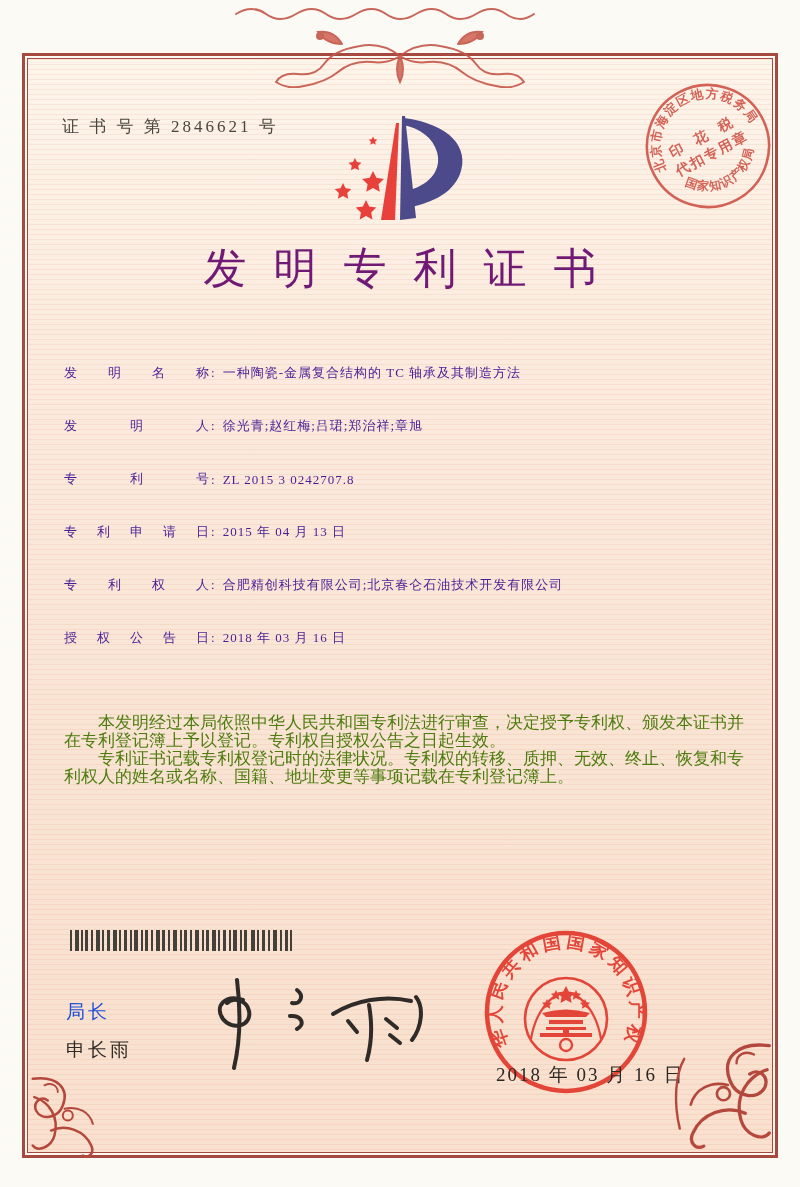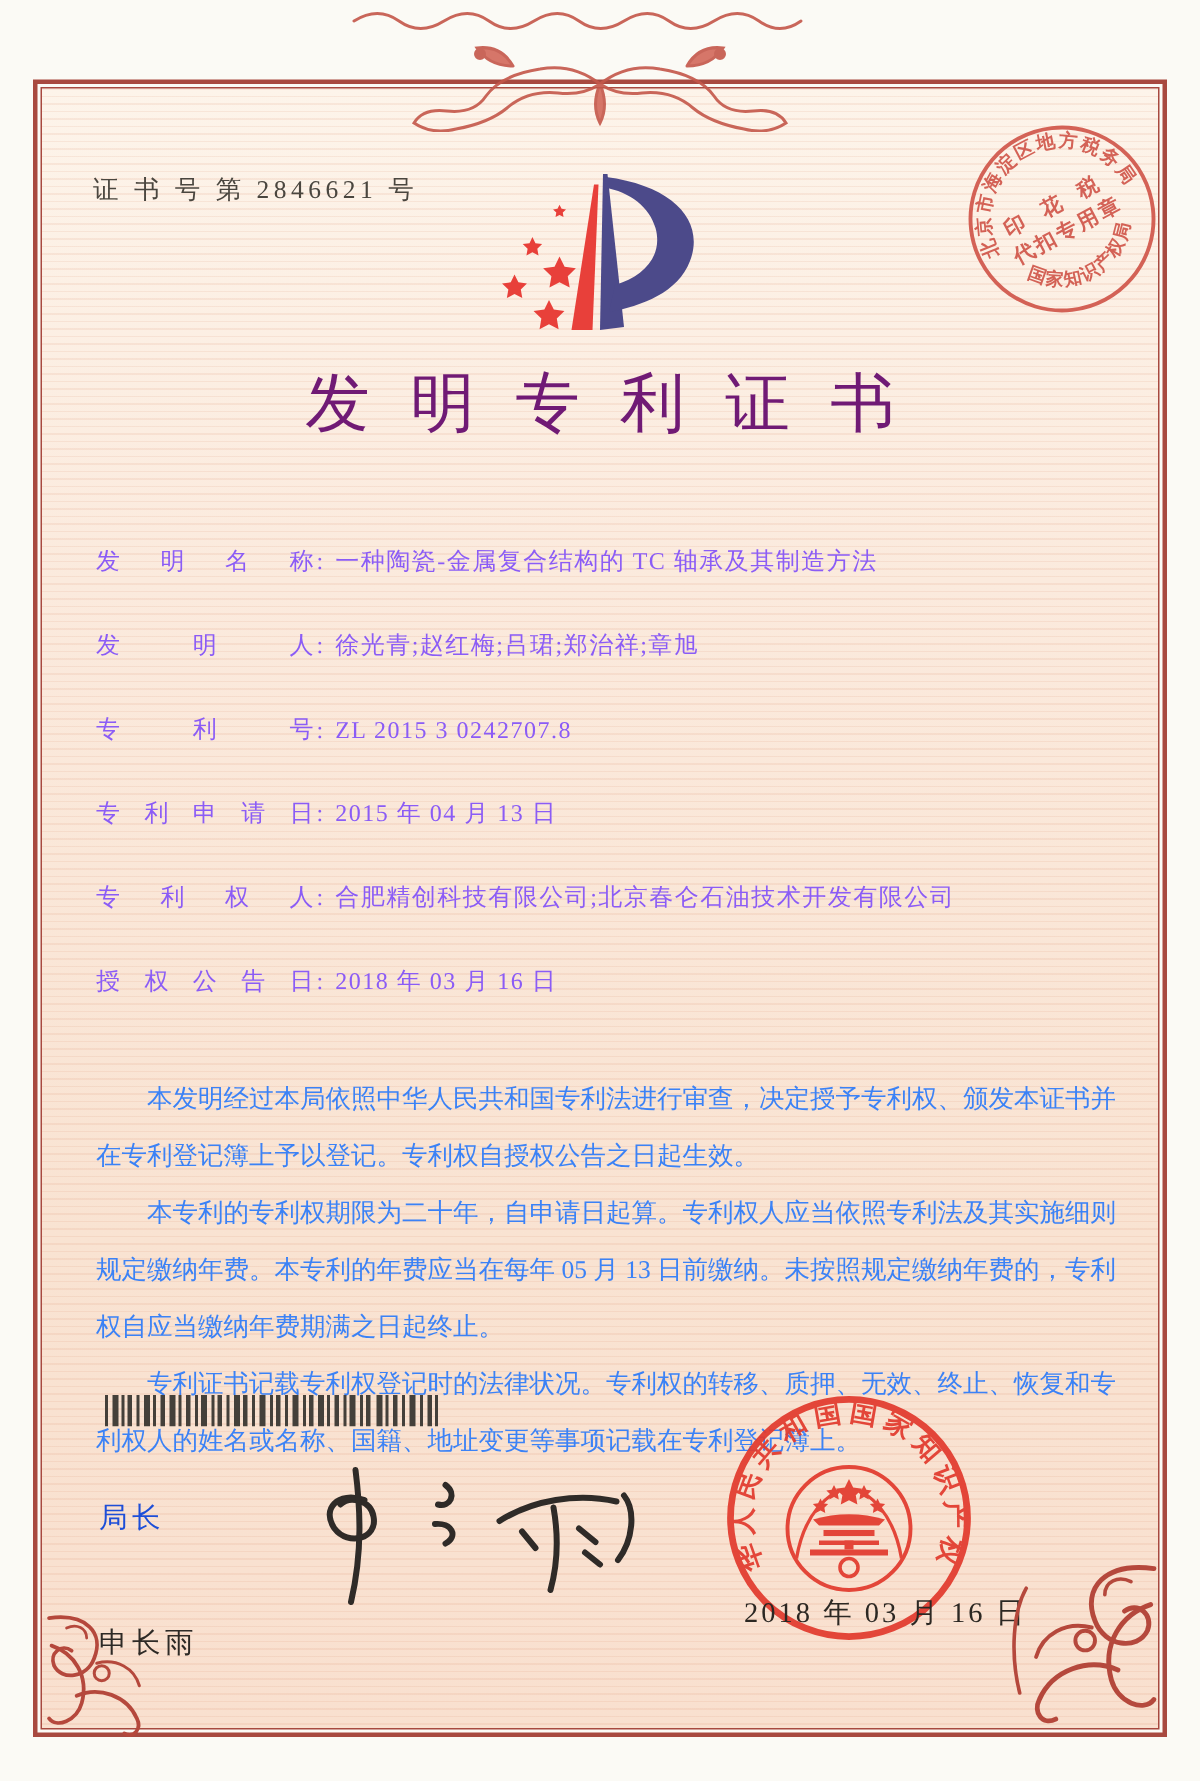--- a/index.html
+++ b/index.html
@@ -25,38 +25,38 @@
   .cert-no{
     position:absolute;left:62px;top:115px;
     font-size:17px;letter-spacing:3px;color:#4a463f;text-align:right;
   }
   .title{
     position:absolute;left:30px;right:30px;top:240px;
     text-align:center;font-size:43px;color:#701a75;
     letter-spacing:27px;text-indent:27px;font-weight:500;
   }
   .fields{position:absolute;left:64px;right:56px;top:364px;}
-  .frow{margin-bottom:35px;font-size:16px;color:#8b5cf6;white-space:nowrap;}
+  .frow{margin-bottom:35px;font-size:13px;color:#4c1d95;white-space:nowrap;}
   .flabel{
     display:inline-block;width:146px;vertical-align:bottom;
     text-align:justify;text-align-last:justify;letter-spacing:1px;
   }
   .fcolon{margin:0 8px 0 1px;}
   .fvalue{letter-spacing:1px;}
   .paras{
     position:absolute;left:64px;right:56px;top:714px;
-    font-size:17px;line-height:38px;text-align:justify;color:#3b82f6;
+    font-size:17px;line-height:18px;text-align:justify;color:#4d7c0f;
   }
   .paras p{margin:0;text-indent:2em;}
   
   .barcode{position:absolute;left:70px;top:930px;width:222px;height:21px;}
   
   .signer-title{position:absolute;left:66px;top:999px;font-size:19px;letter-spacing:3px;
     font-family:"Liberation Sans","DejaVu Sans",sans-serif;color:#1d4ed8;}
-  .signer-name{position:absolute;left:66px;top:1082px;font-size:19px;letter-spacing:3px;
+  .signer-name{position:absolute;left:66px;top:1037px;font-size:19px;letter-spacing:3px;
     font-family:Liberation Mono, monospace;color:#2e2a26;}
   .signature{position:absolute;left:185px;top:972px;}
   
   .tax-stamp{position:absolute;left:636px;top:74px;opacity:.85;}
   .big-seal{position:absolute;left:481px;top:927px;opacity:.93;}
   .seal-date{
     position:absolute;left:496px;top:1062px;font-size:19px;color:#2c2823;
     letter-spacing:2px;
   }
   
@@ -139,21 +139,20 @@
     <div class="frow">
       <span class="flabel">专利权人</span><span class="fcolon">:</span><span class="fvalue">合肥精创科技有限公司;北京春仑石油技术开发有限公司</span>
     </div>
     <div class="frow">
       <span class="flabel">授权公告日</span><span class="fcolon">:</span><span class="fvalue">2018 年 03 月 16 日</span>
     </div>
   </div>
 
   <div class="paras">
     <p>本发明经过本局依照中华人民共和国专利法进行审查，决定授予专利权、颁发本证书并在专利登记簿上予以登记。专利权自授权公告之日起生效。</p>
-    <p>本专利的专利权期限为二十年，自申请日起算。专利权人应当依照专利法及其实施细则规定缴纳年费。本专利的年费应当在每年 05 月 13 日前缴纳。未按照规定缴纳年费的，专利权自应当缴纳年费期满之日起终止。</p>
     <p>专利证书记载专利权登记时的法律状况。专利权的转移、质押、无效、终止、恢复和专利权人的姓名或名称、国籍、地址变更等事项记载在专利登记簿上。</p>
   </div>
 
   <svg class="barcode" width="222" height="21" viewBox="0 0 222 21">
     <g fill="#44403a">
       <rect x="0" y="0" width="2" height="21"></rect>
         <rect x="5" y="0" width="4" height="21"></rect>
       <rect x="11" y="0" width="2" height="21"></rect>
         <rect x="15" y="0" width="3" height="21"></rect>
       <rect x="21" y="0" width="2" height="21"></rect>

